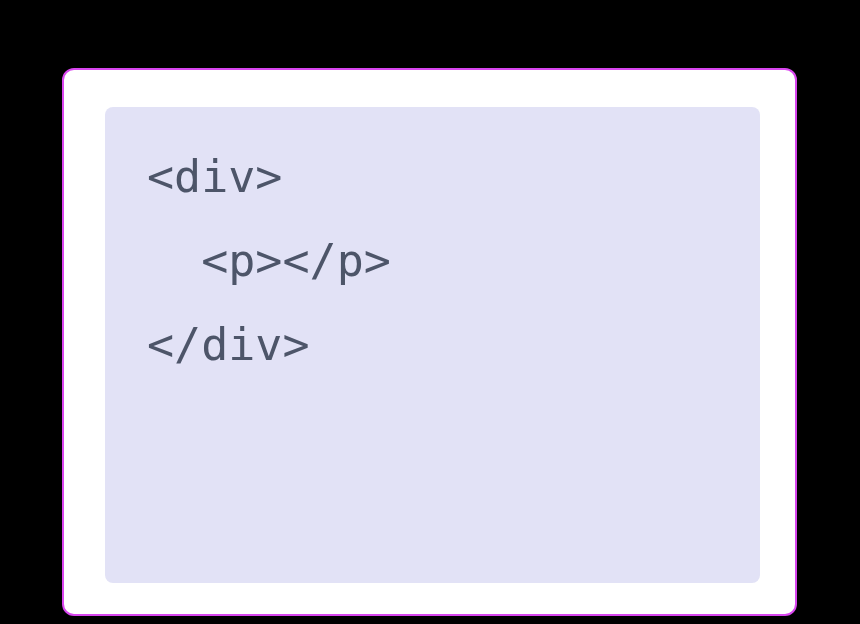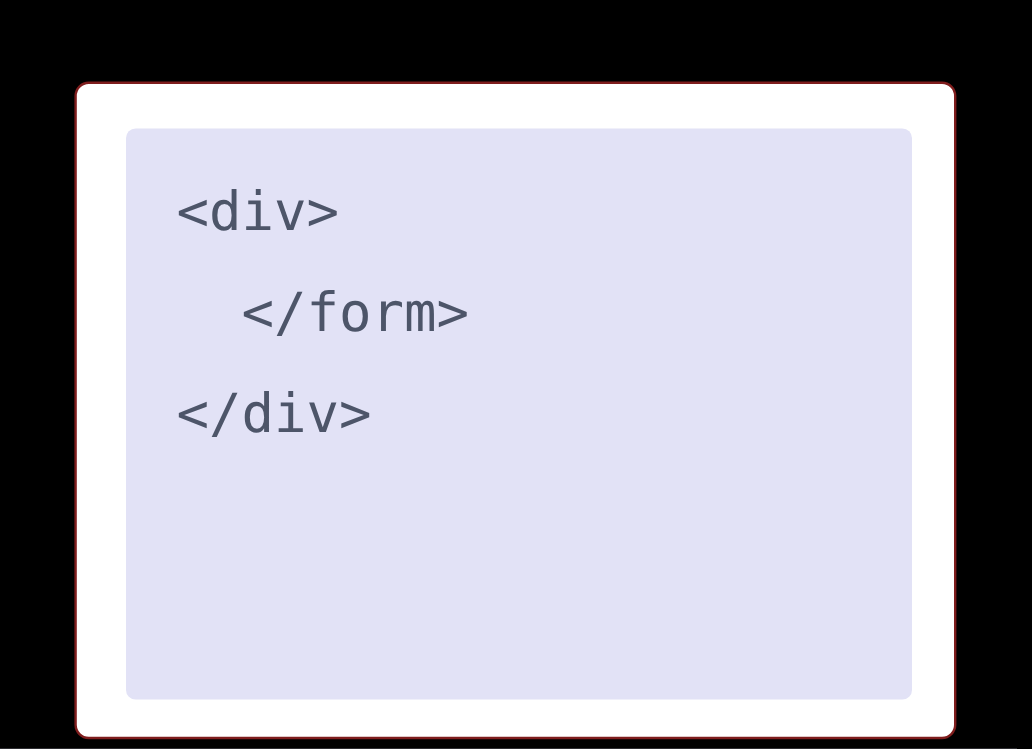--- a/index.html
+++ b/index.html
@@ -14,21 +14,21 @@
     overflow: hidden;
     font-family: "DejaVu Sans Mono", "Liberation Mono", monospace;
   }
   .code-card {
     position: absolute;
     left: 62px;
     top: 68px;
     width: 735px;
     height: 548px;
     background: #ffffff;
-    border: 2px solid #7f1d1d;
+    border: 2px solid #d946ef;
     border-radius: 12px;
     box-sizing: border-box;
   }
   .code-panel {
     position: absolute;
     left: 41px;
     top: 37px;
     width: 655px;
     height: 476px;
     background: #e2e2f6;
@@ -44,16 +44,16 @@
     color: #4d5569;
     letter-spacing: 0;
   }
 </style>
 </head>
 <body>
 
 <div class="code-card">
   <div class="code-panel">
     <div class="code-line">&lt;div&gt;</div>
-    <div class="code-line">  &lt;/form&gt;</div>
+    <div class="code-line">  &lt;p&gt;&lt;/p&gt;</div>
     <div class="code-line">&lt;/div&gt;</div>
   </div>
 </div>
 
 </body></html>

